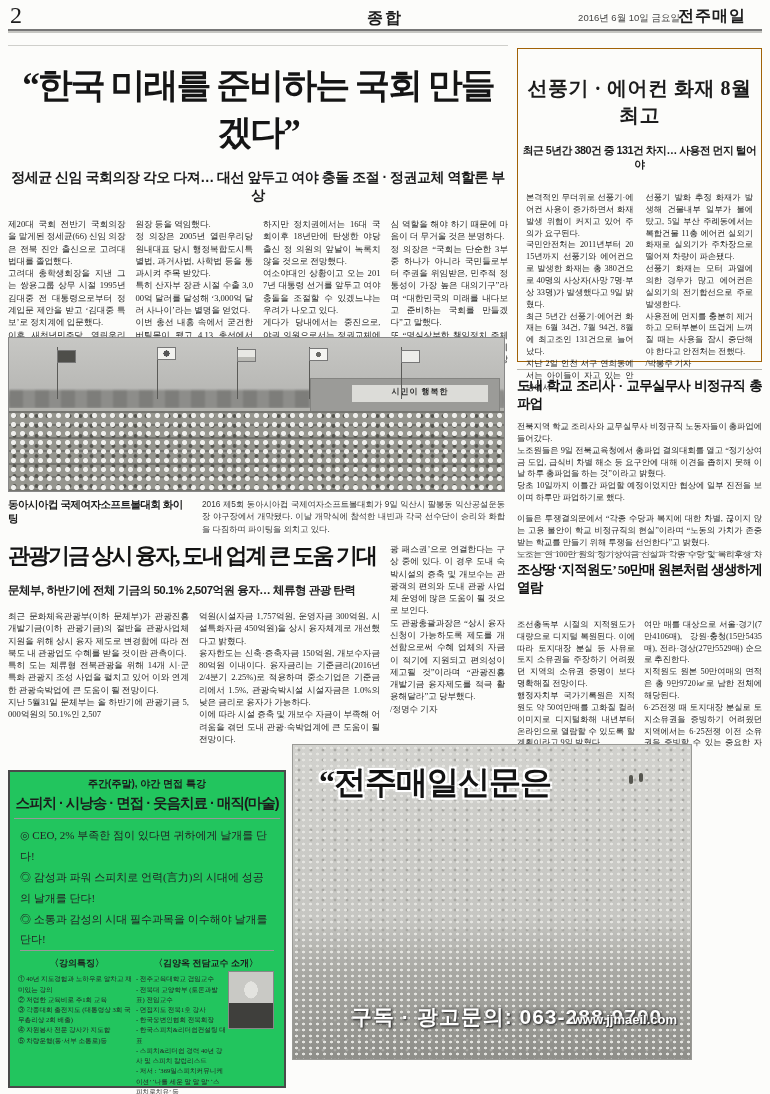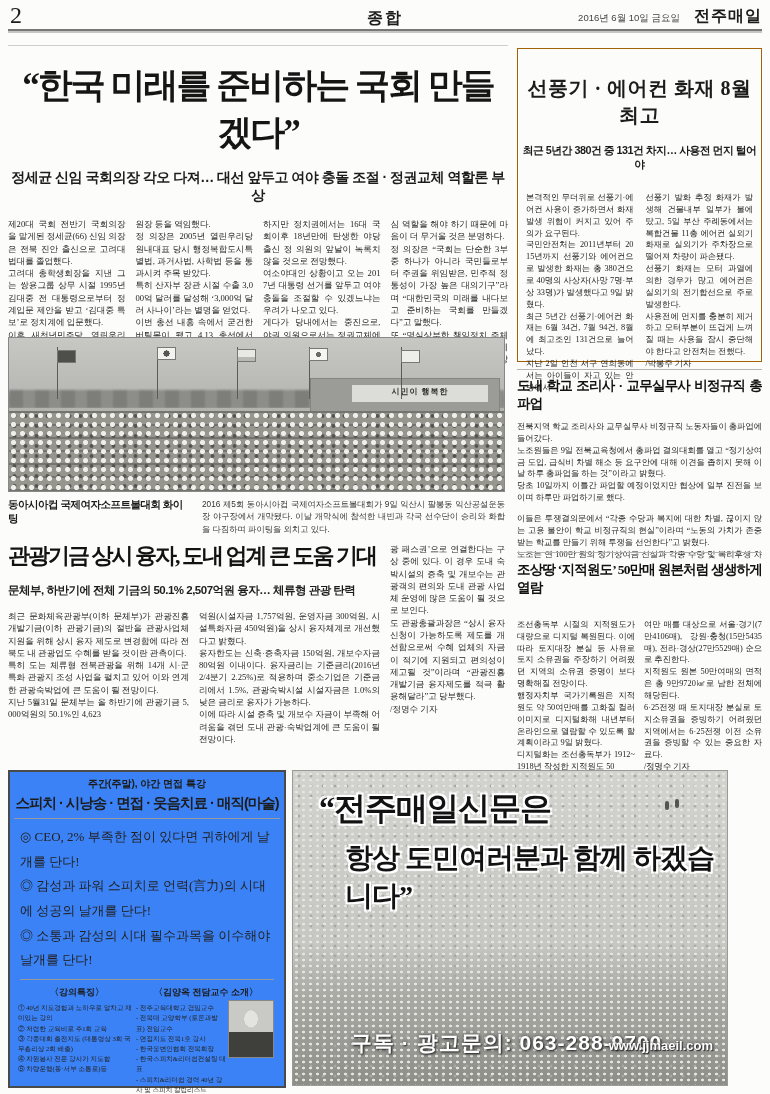--- a/index.html
+++ b/index.html
@@ -3,21 +3,21 @@
 <meta charset="utf-8">
 <style>
   html,body{margin:0;padding:0;background:#e8e8e4;}
   .page{position:relative;width:770px;height:1094px;background:#fcfcfa;margin:0 auto;
         font-family:"Liberation Sans","DejaVu Sans",sans-serif;color:#1c1c1c;overflow:hidden;}
   .abs{position:absolute;}
   
   .pg-num{left:10px;top:2px;font-size:24px;font-family:"Liberation Serif",serif;}
   .section{left:0;right:0;top:8px;text-align:center;font-weight:bold;font-size:16px;letter-spacing:2px;}
   .dateline{right:90px;top:12px;font-size:9.5px;color:#444;}
-  .paper{right:8px;top:6px;font-size:16px;font-weight:bold;font-family:"Liberation Serif",serif;letter-spacing:1px;}
+  .paper{right:24px;top:6px;font-size:16px;font-weight:bold;font-family:"Liberation Serif",serif;letter-spacing:1px;}
   .hdr-rule-a{left:8px;right:8px;top:29px;height:2px;background:#777;}
   .hdr-rule-b{left:8px;right:8px;top:31px;height:2px;background:#c6c6c2;}
   
   .lead{left:8px;top:45px;width:500px;height:290px;border-top:1px solid #cfcfcb;}
   .lead-h{margin-top:16px;text-align:center;font-family:Liberation Serif, serif;font-weight:bold;
           font-size:35px;letter-spacing:-2px;color:#151515;}
   .lead-sub{margin-top:13px;text-align:center;font-weight:bold;font-size:14px;letter-spacing:-0.5px;}
   .cols{display:flex;gap:10px;overflow:hidden;}
   .lead .cols{margin-top:13px;height:182px;}
   .col{flex:1;font-family:"Liberation Serif","DejaVu Serif",serif;font-size:8.6px;line-height:1.43;
@@ -63,41 +63,41 @@
   .cap-title{width:182px;font-weight:bold;font-size:10.5px;letter-spacing:-0.5px;}
   .cap-text{flex:1;font-size:8.3px;line-height:1.5;text-align:justify;word-break:break-all;color:#333;}
   
   .tour{left:8px;top:541px;width:497px;height:221px;}
   .tour-left{position:absolute;left:0;top:0;width:372px;height:221px;}
   .tour-h{font-family:"Liberation Serif",serif;font-weight:bold;font-size:22px;letter-spacing:-2px;color:#121212;}
   .tour-sub{margin-top:12px;font-weight:bold;font-size:11.5px;letter-spacing:-0.5px;}
   .tour-left .cols{margin-top:12px;height:148px;gap:10px;}
   .tour-col3{position:absolute;left:382px;top:2px;width:115px;height:216px;overflow:hidden;}
   
-  .sad{left:8px;top:770px;width:278px;height:318px;border:2px solid #4a4a4a;box-sizing:border-box;background:#3b82f6;}
+  .sad{left:8px;top:770px;width:278px;height:318px;border:2px solid #4a4a4a;box-sizing:border-box;background:#22c55e;}
   .sad-top{margin-top:5px;text-align:center;font-weight:bold;font-size:10px;}
   .sad-title{margin-top:3px;text-align:center;font-weight:bold;font-size:14.5px;letter-spacing:-1px;
              border-bottom:1px solid #999;padding-bottom:5px;margin-left:4px;margin-right:4px;}
-  .sad-bullets{margin:6px 10px 0;font-family:"Liberation Serif",serif;font-size:13px;line-height:1.9;color:#222;
-               border-bottom:1px solid #999;padding-bottom:6px;}
+  .sad-bullets{margin:6px 10px 0;font-family:"Liberation Serif",serif;font-size:11px;line-height:1.9;color:#222;
+               border-bottom:1px solid #999;}
   .sad-cols{display:flex;margin:6px 8px 0;}
   .sad-colL{width:118px;}
   .sad-colR{flex:1;position:relative;}
   .sad-subt{text-align:center;font-weight:bold;font-size:9px;margin-bottom:4px;}
   .sad-li{font-family:"Liberation Serif",serif;font-size:6.6px;line-height:1.55;color:#222;}
   .prof-photo{position:absolute;right:2px;top:14px;width:44px;height:56px;border:1px solid #888;
               background:
                 radial-gradient(ellipse 11px 14px at 50% 32%,#e3e3df 60%,transparent 62%),
                 linear-gradient(#c9c9c5 0 55%,#3f3f3c 55%);}
   .sad-dept{margin:7px 10px 0;font-size:8px;line-height:1.6;border-top:1px solid #999;border-bottom:1px solid #999;
             padding:5px 0 5px 6px;white-space:pre-line;}
   .sad-org{margin-top:7px;text-align:center;font-weight:bold;font-size:11px;letter-spacing:-0.5px;}
   .sad-brand{text-align:center;font-weight:bold;font-size:17px;letter-spacing:2px;margin-top:5px;}
   
-  .promo{left:292px;top:770px;width:436px;height:316px;overflow:hidden;border:1px solid #9a9a96;box-sizing:border-box;
+  .promo{left:292px;top:744px;width:400px;height:316px;overflow:hidden;border:1px solid #9a9a96;box-sizing:border-box;
          background-color:#c3c3bf;
          background-image:
            radial-gradient(circle,#e4e4e0 1.1px,transparent 1.7px),
            radial-gradient(circle,#a9a9a4 1px,transparent 1.8px),
            linear-gradient(#d2d2ce 0%,#c6c6c2 55%,#a9a9a4 72%,#8e8e89 100%);
          background-size:7px 6px,12px 10px,auto;}
   .flowers{position:absolute;left:0;right:0;bottom:0;height:105px;
            background-image:
              radial-gradient(circle,#ececе8 0px,#ededе9 6px,#5c5c58 8px,transparent 13px),
              radial-gradient(circle,#f0f0ec 5px,#6e6e6a 7px,transparent 11px);
@@ -212,21 +212,21 @@
     </div>
   </div>
 
   <div class="abs tour">
     <div class="tour-left">
       <div class="tour-h">관광기금 상시 융자, 도내 업계 큰 도움 기대</div>
       <div class="tour-sub">문체부, 하반기에 전체 기금의 50.1% 2,507억원 융자… 체류형 관광 탄력</div>
       <div class="cols">
         <div class="col">최근 문화체육관광부(이하 문체부)가 관광진흥개발기금(이하 관광기금)의 절반을 관광사업체 지원을 위해 상시 융자 제도로 변경함에 따라 전북도 내 관광업도 수혜를 받을 것이란 관측이다.
 특히 도는 체류형 전북관광을 위해 14개 시·군 특화 관광지 조성 사업을 펼치고 있어 이와 연계한 관광숙박업에 큰 도움이 될 전망이다.
-지난 5월31일 문체부는 올 하반기에 관광기금 5,000억원의 50.1%인 4,623</div>
+지난 5월31일 문체부는 올 하반기에 관광기금 5,000억원의 50.1%인 2,507</div>
         <div class="col">억원(시설자금 1,757억원, 운영자금 300억원, 시설특화자금 450억원)을 상시 융자체계로 개선했다고 밝혔다.
 융자한도는 신축·증축자금 150억원, 개보수자금 80억원 이내이다. 융자금리는 기준금리(2016년 2/4분기 2.25%)로 적용하며 중소기업은 기준금리에서 1.5%, 관광숙박시설 시설자금은 1.0%의 낮은 금리로 융자가 가능하다.
 이에 따라 시설 증축 및 개보수 자금이 부족해 어려움을 겪던 도내 관광·숙박업계에 큰 도움이 될 전망이다.</div>
       </div>
     </div>
     <div class="tour-col3 col">광 패스권’으로 연결한다는 구상 중에 있다. 이 경우 도내 숙박시설의 증축 및 개보수는 관광객의 편의와 도내 관광 사업체 운영에 많은 도움이 될 것으로 보인다.
 도 관광총괄과장은 “상시 융자 신청이 가능하도록 제도를 개선함으로써 수혜 업체의 자금이 적기에 지원되고 편의성이 제고될 것”이라며 “관광진흥개발기금 융자제도를 적극 활용해달라”고 당부했다.
 /정명수 기자</div>
   </div>
 
@@ -266,18 +266,17 @@
     <div class="sad-org">(사)한국웅변인협회, (사)한국웅변단체총연합회 부설</div>
     <div class="sad-brand">한국스피치&amp;리더쉽 컨설팅</div>
 
   </div>
 
   <div class="abs promo">
     <div class="flowers"></div>
     <div class="ppl" style="right:48px;top:28px;"></div>
     <div class="ppl" style="right:58px;top:30px;"></div>
     <div class="promo-l1">“전주매일신문은</div>
-    <div class="promo-l2">항상 도민여러분과 함께 하겠습니다”</div>
     <div class="promo-contact">구독 · 광고문의: 063-288-9700</div>
     <div class="promo-web">www.jjmaeil.com</div>
   </div>
 
 </div>
 
 </body></html>

